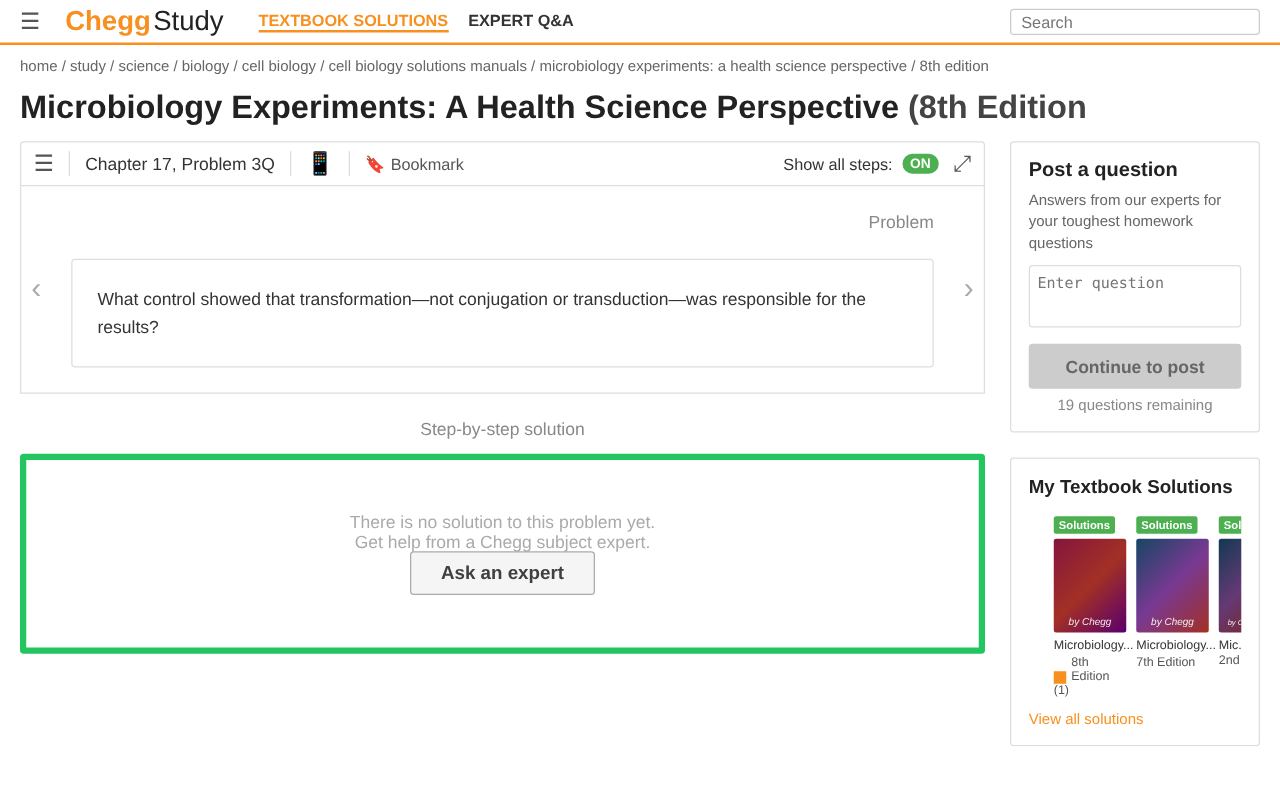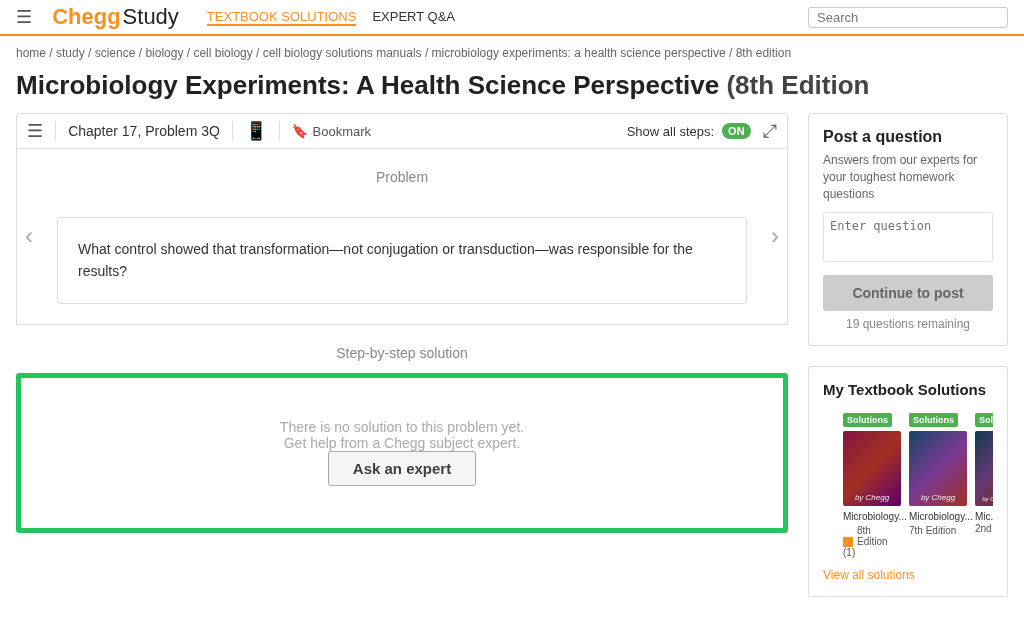--- a/index.html
+++ b/index.html
@@ -28,21 +28,21 @@
     }
     .logo-chegg { color: #f7901e; }
     .logo-study { color: #222; font-weight: normal; }
     .nav-links {
       display: flex;
       gap: 16px;
       margin-left: 8px;
     }
     .nav-link {
       font-size: 13px;
-      font-weight: normal;
+      font-weight: bold;
       color: #333;
       text-decoration: none;
       cursor: pointer;
     }
     .nav-link.active { color: #f7901e; border-bottom: 2px solid #f7901e; }
     .search-container {
       margin-left: auto;
       border: 1px solid #ccc;
       border-radius: 3px;
       display: flex;
@@ -149,24 +149,24 @@
     }
 
     
     .problem-container {
       border: 1px solid #ddd;
       border-top: none;
       position: relative;
       padding: 20px 40px;
     }
     .problem-label {
-      text-align: center;
+      text-align: right;
       font-size: 14px;
       color: #888;
-      margin-bottom: 32px;
+      margin-bottom: 22px;
     }
     .problem-box {
       border: 1px solid #ddd;
       border-radius: 3px;
       padding: 20px;
       font-size: 14px;
       line-height: 1.6;
       color: #333;
     }
     .nav-arrow {

